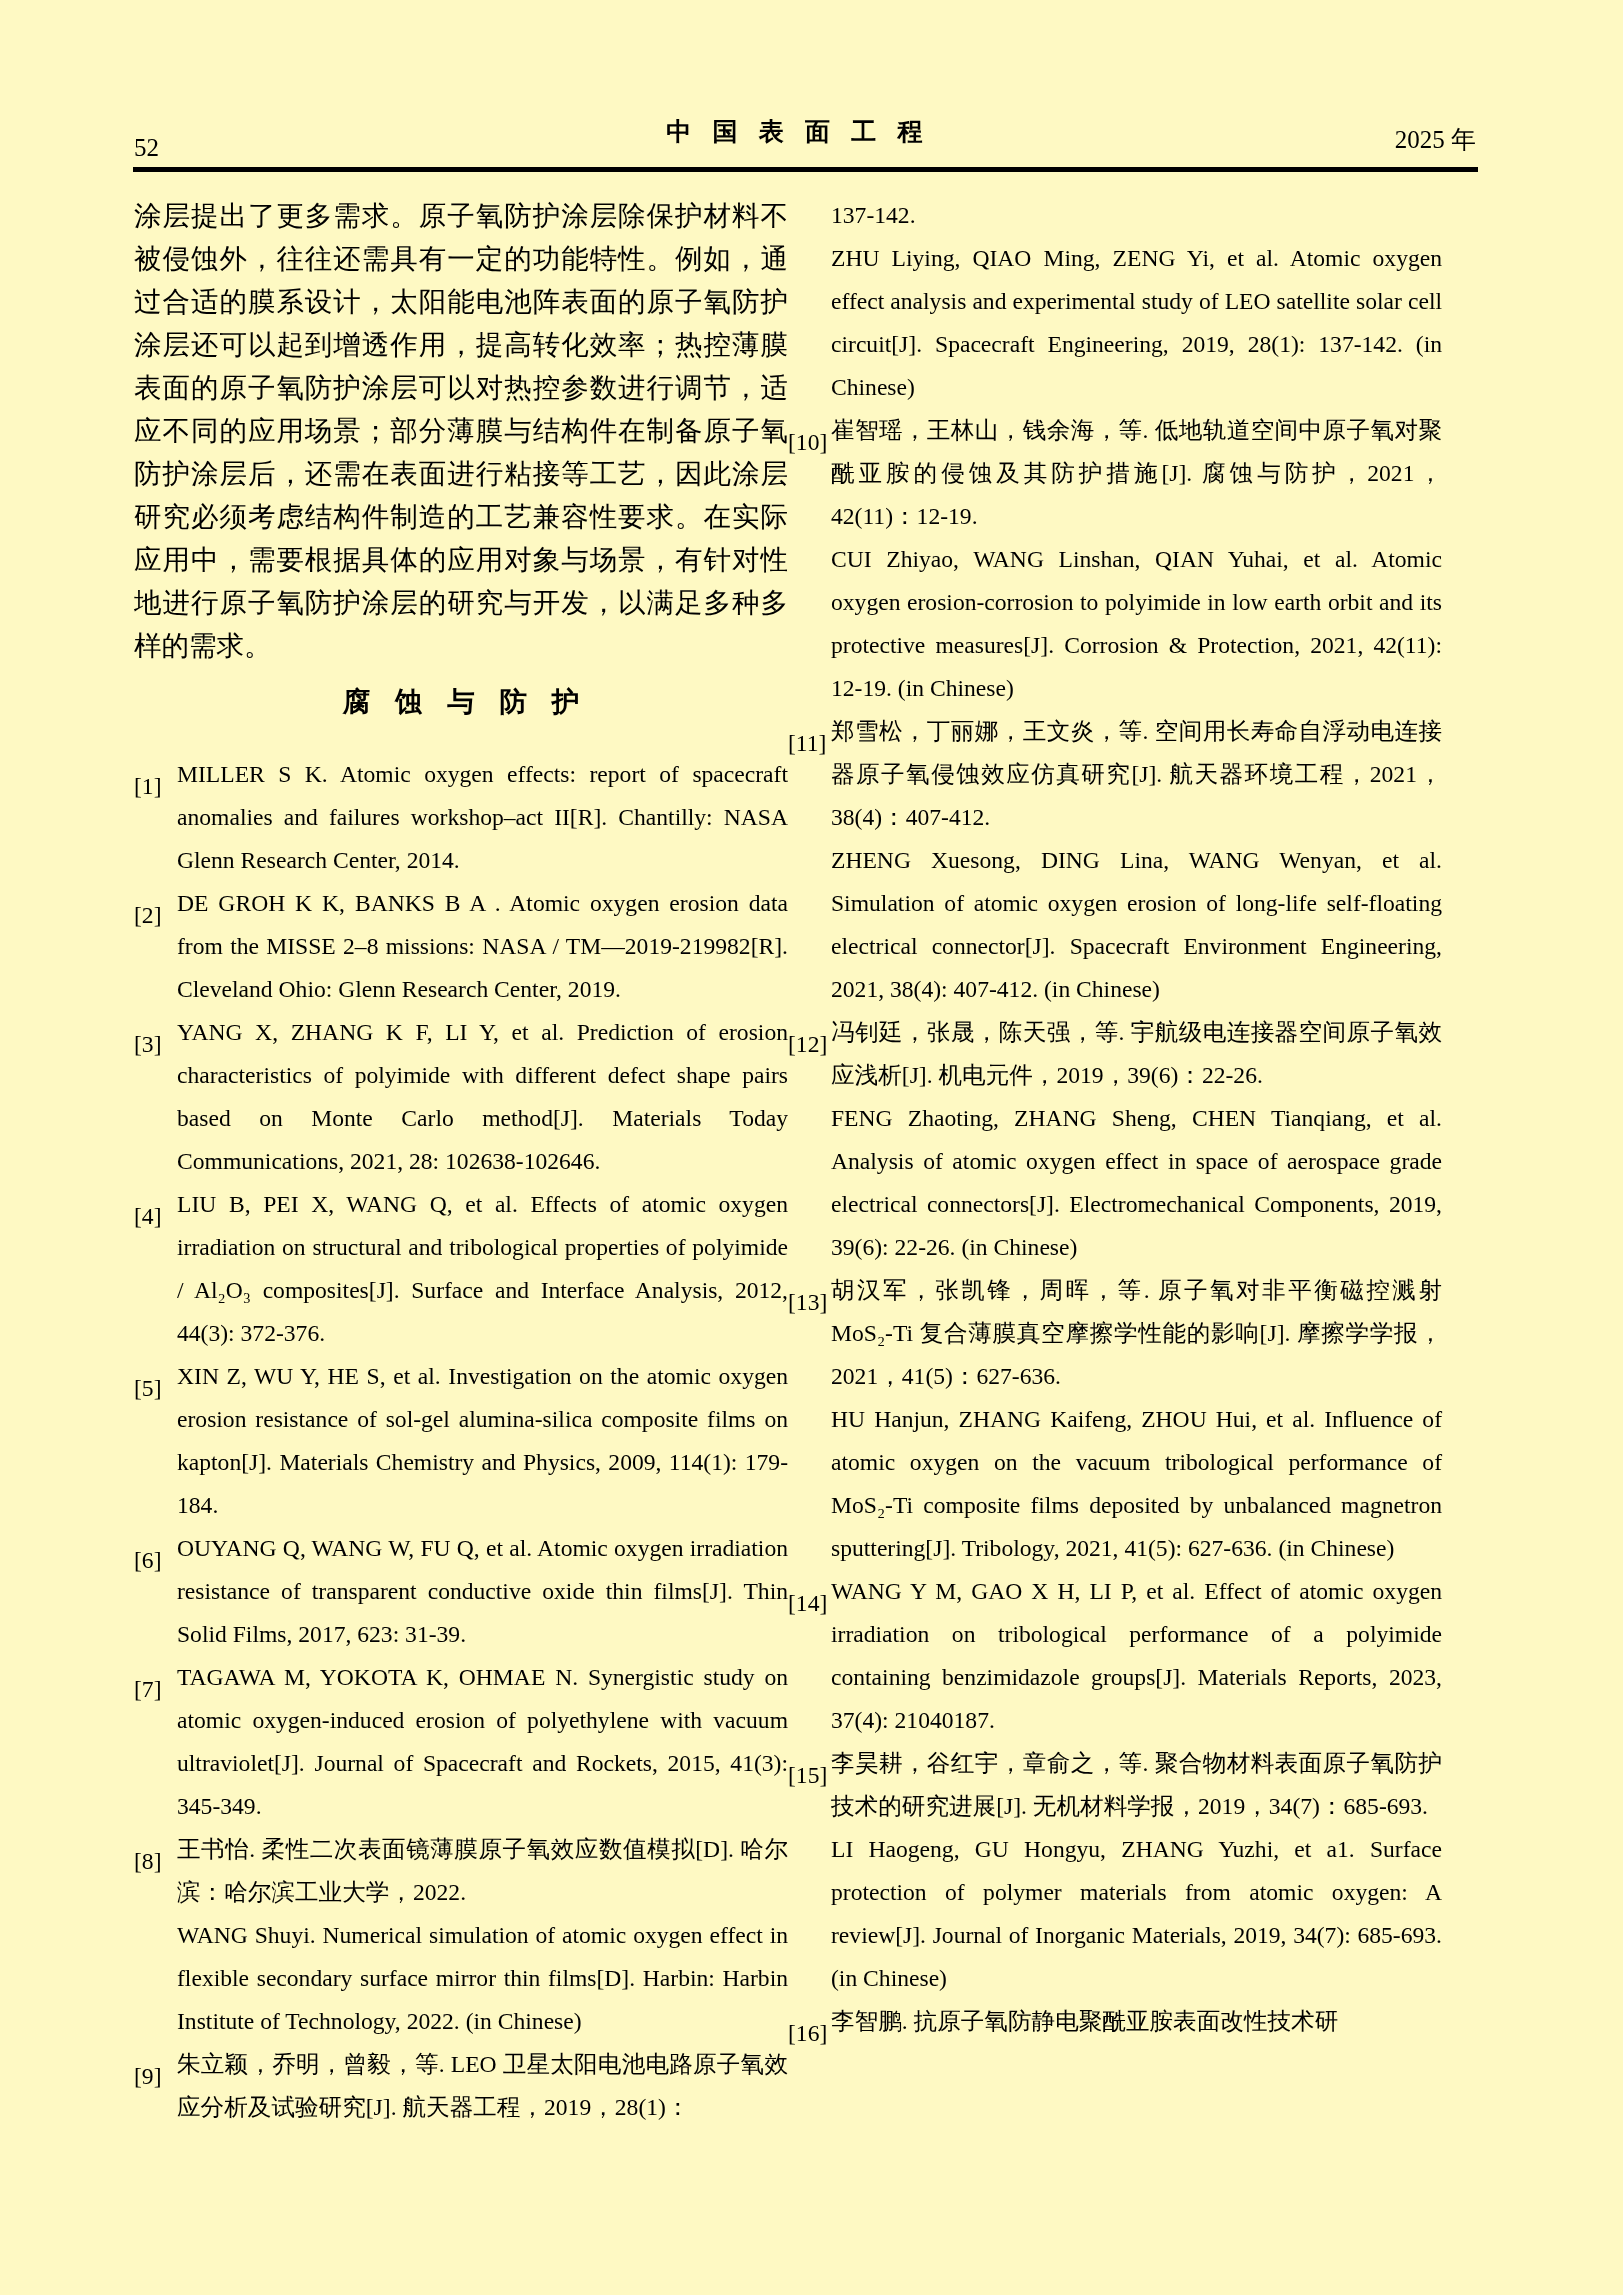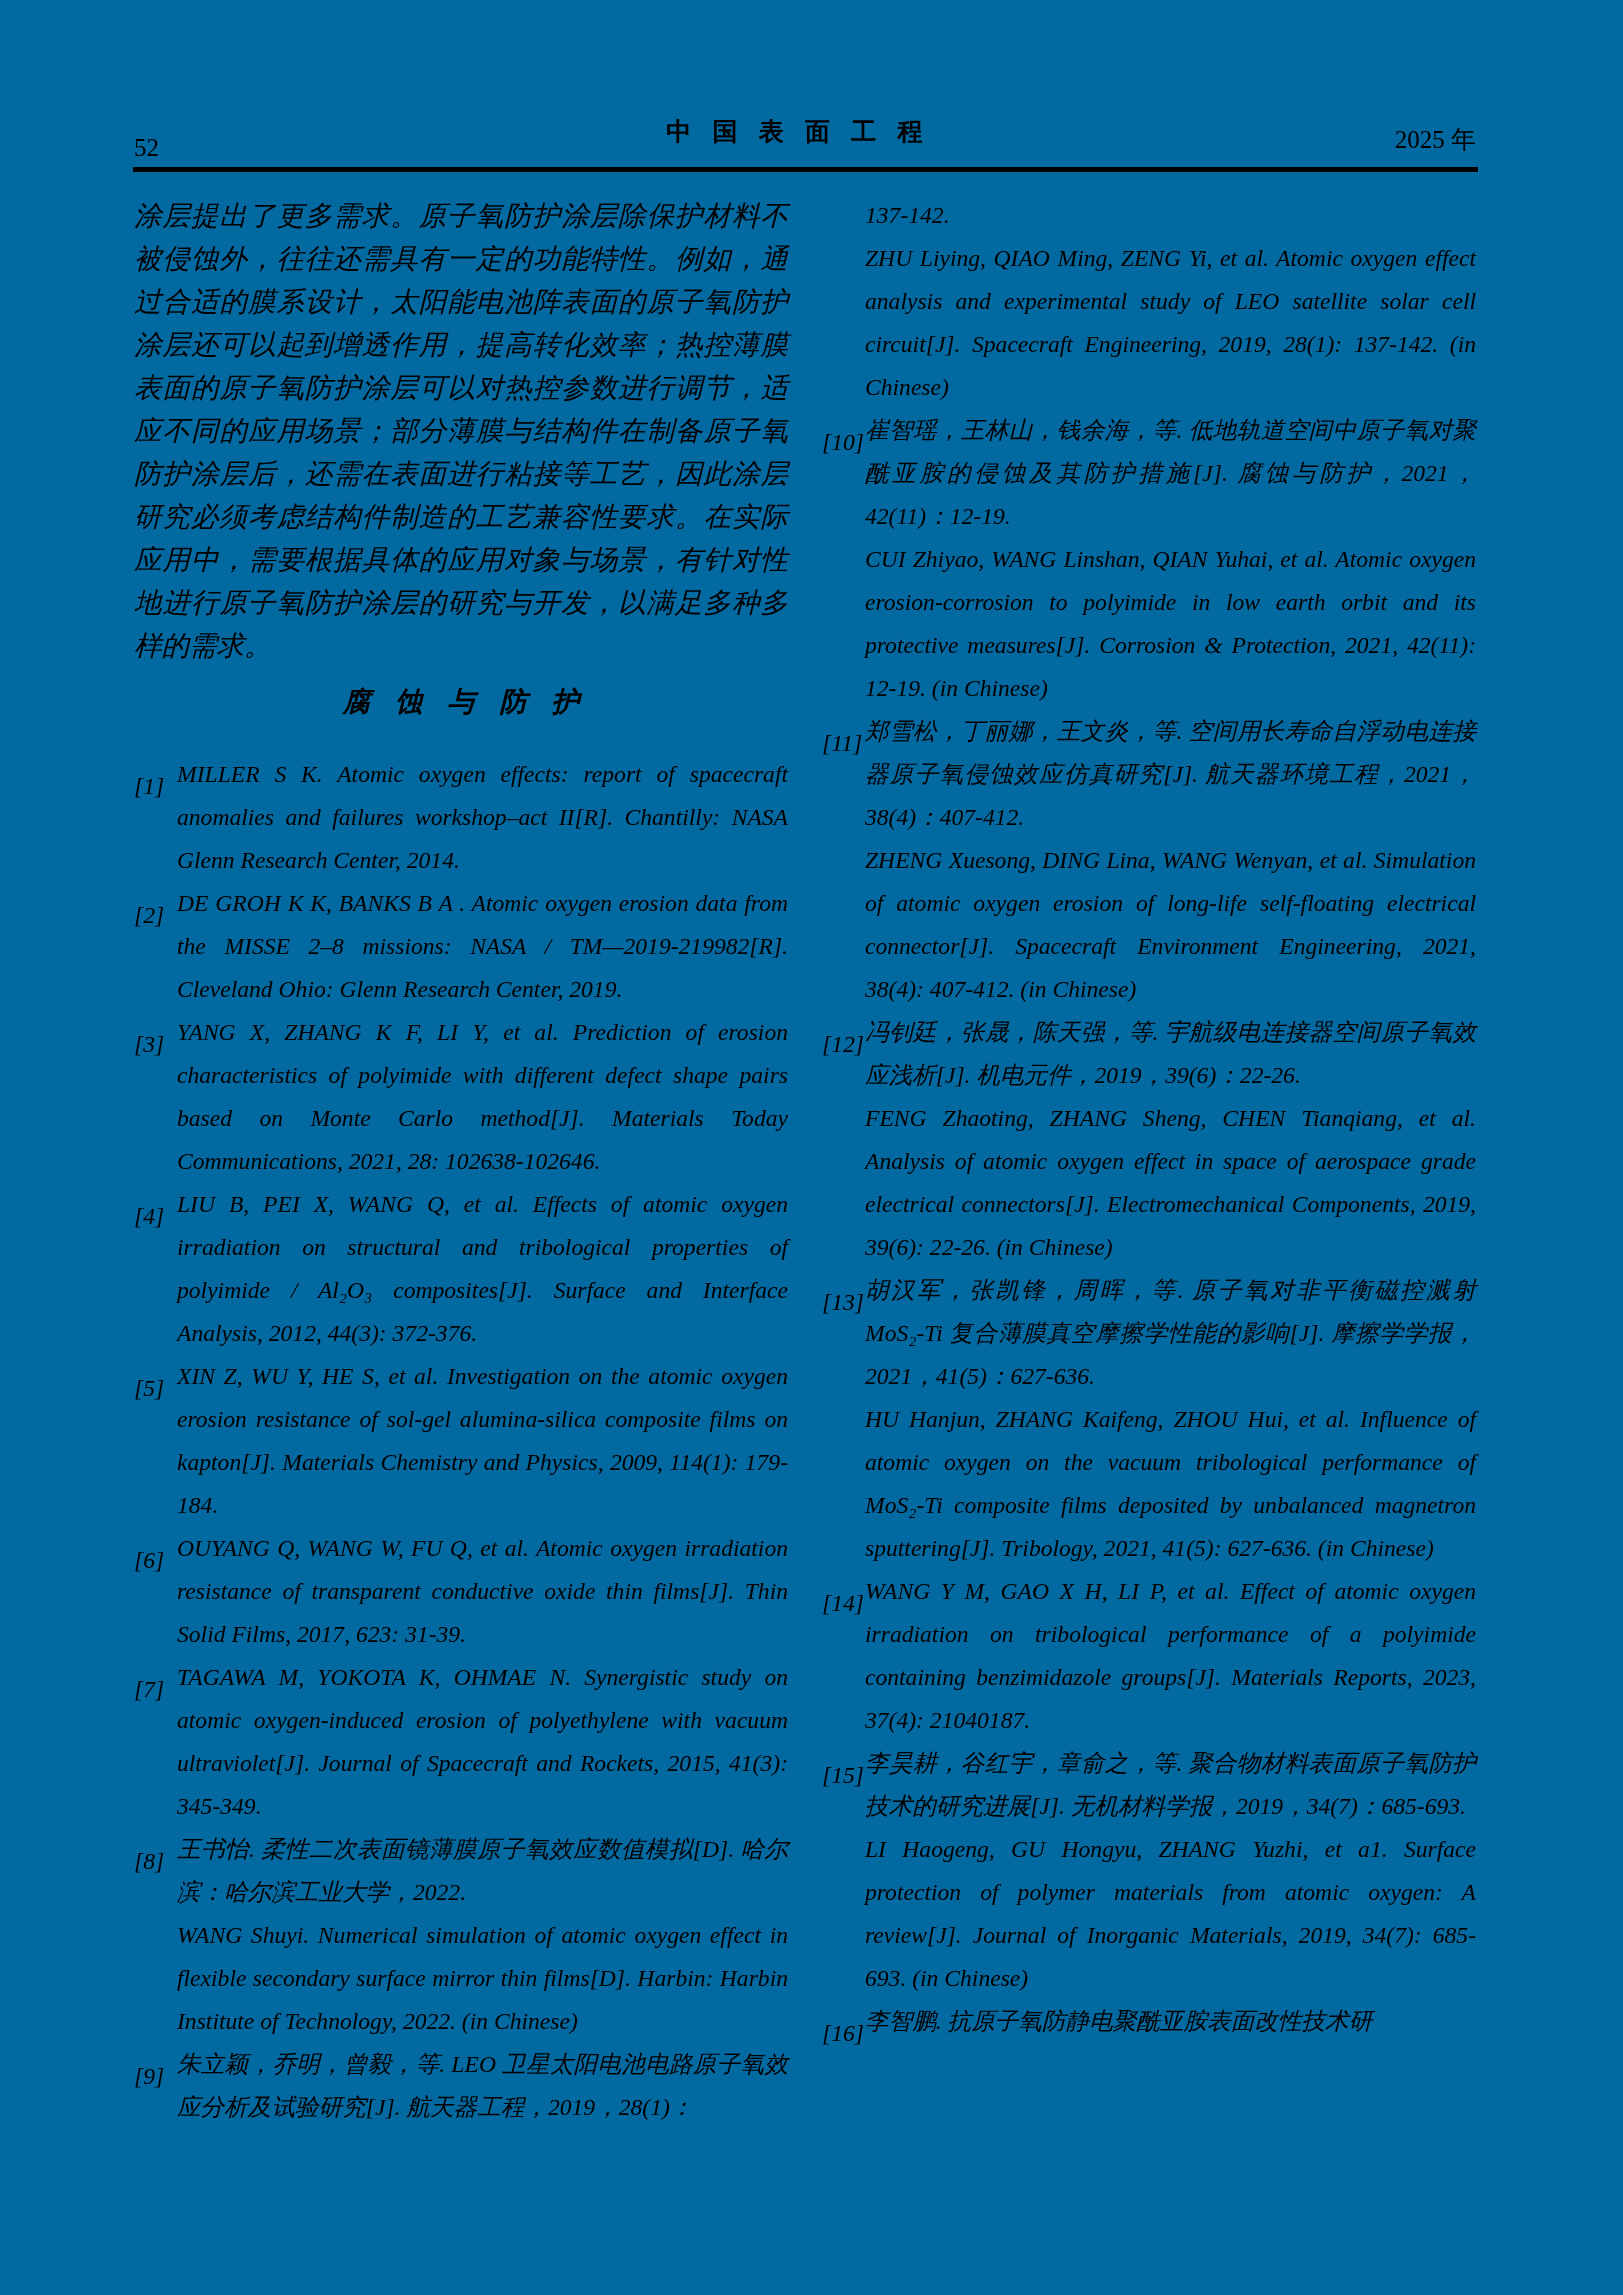--- a/index.html
+++ b/index.html
@@ -4,21 +4,21 @@
 <style>
   html, body {
     margin: 0;
     padding: 0;
     background: #e8e8e8;
   }
   .page {
     position: relative;
     width: 1623px;
     height: 2295px;
-    background: #0369a1;
+    background: #fef9c3;
     color: #000000;
     font-family: "Liberation Serif", "DejaVu Serif", serif;
     overflow: hidden;
   }
   
   .running-head {
     position: absolute;
     top: 123px;
     left: 134px;
     width: 1342px;
@@ -58,22 +58,20 @@
     height: 5.2px;
     background: #000000;
   }
   
   .columns {
     position: absolute;
     top: 194px;
     left: 134px;
     width: 1342px;
     display: flex;
-    gap: 34px;
-    font-style: italic;
   }
   .col {
     width: 654px;
     flex: 0 0 654px;
   }
   .intro {
     margin: 0;
     font-size: 27.5px;
     line-height: 43px;
     text-align: justify;

